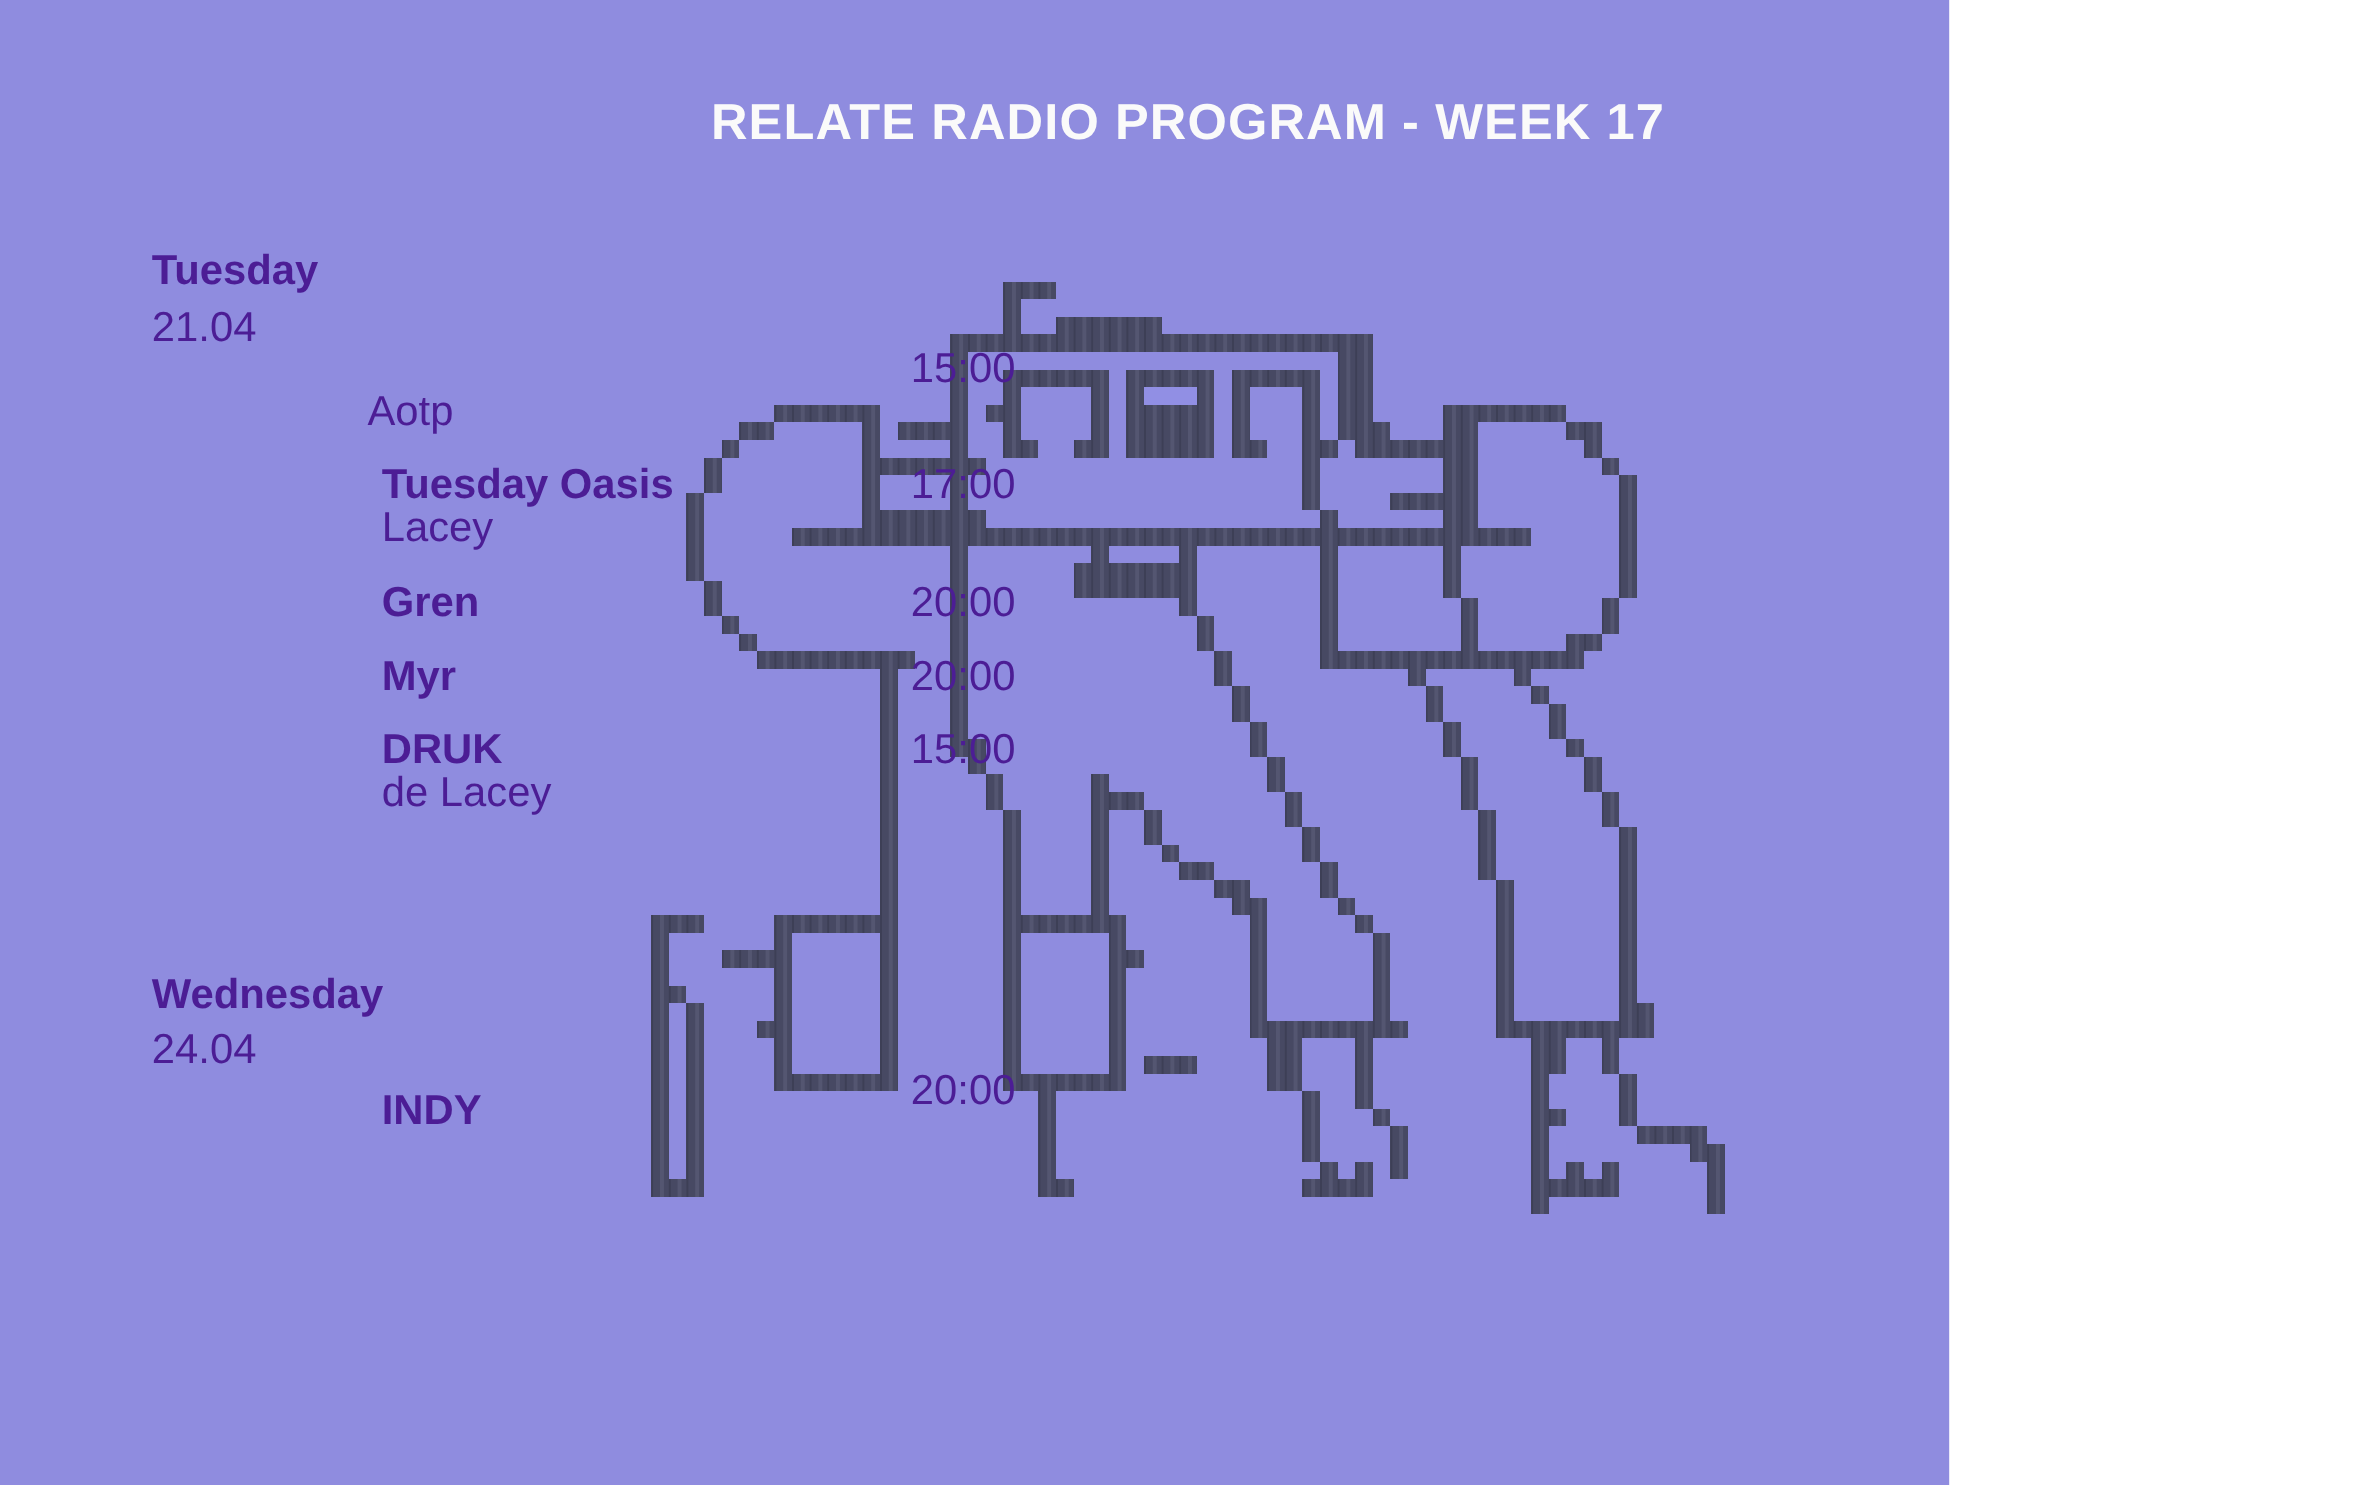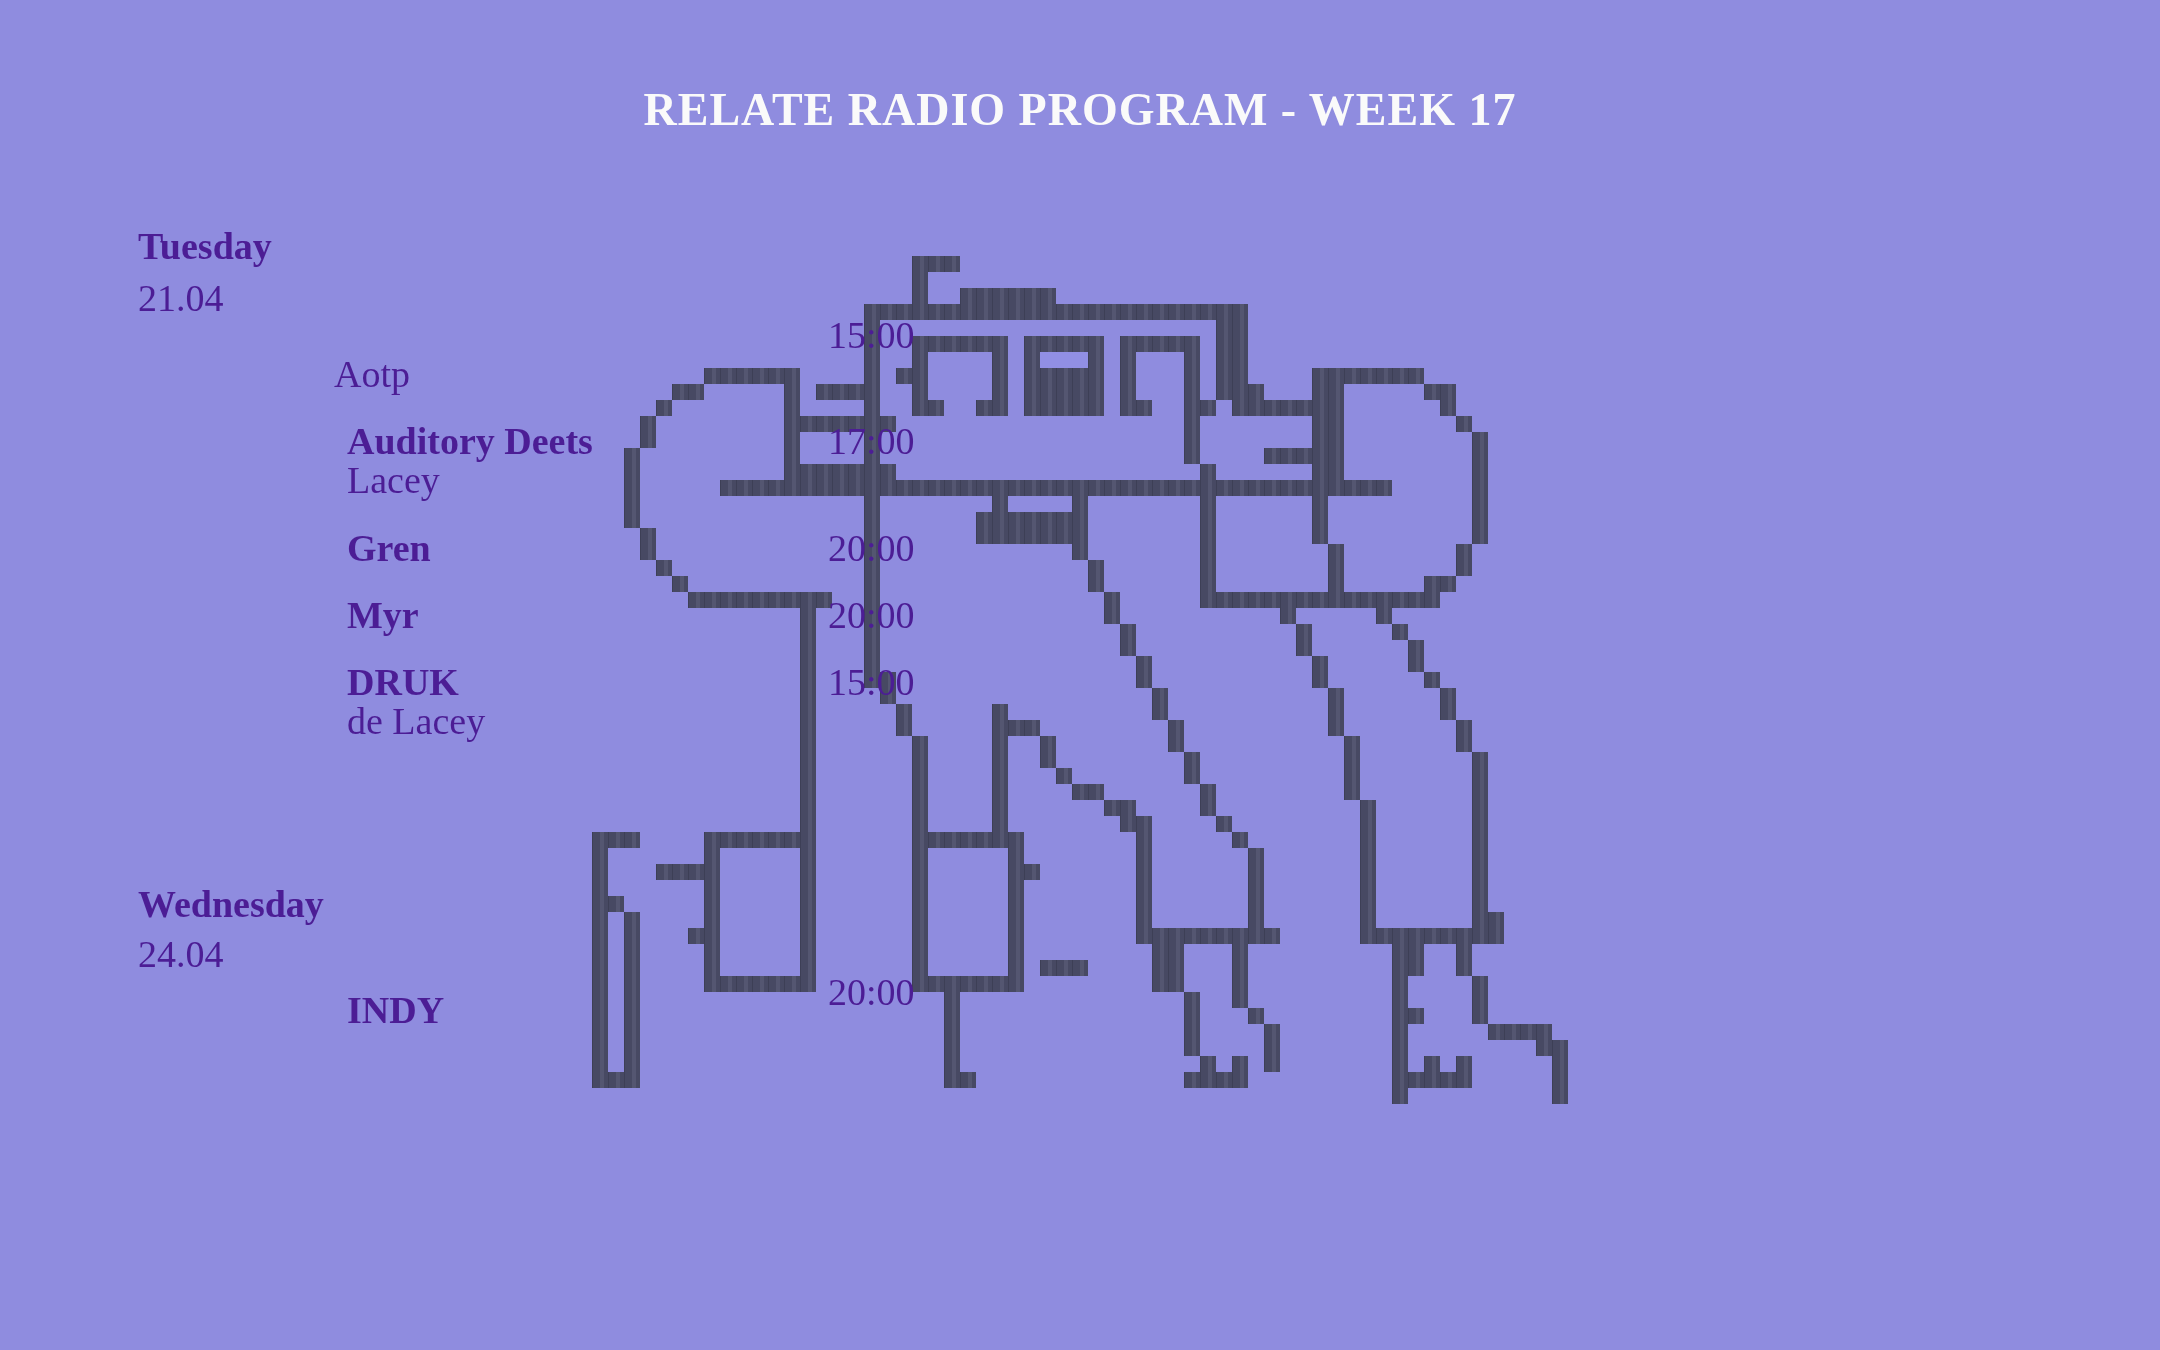--- a/index.html
+++ b/index.html
@@ -2,23 +2,22 @@
 <html><head>
 <meta charset="utf-8">
 <style>
   html,body{margin:0;padding:0;}
   body{
     width:2160px;height:1350px;
     font-family:"Liberation Sans","DejaVu Sans",sans-serif;
     overflow:hidden;
   }
   .screen{
-    position:relative;width:2160px;height:1350px;
+    position:relative;width:1772px;height:1350px;
     background:#8f8cdf;
-    font-family:Liberation Serif, serif;
   }
   .art-layer{
     position:absolute;left:576px;top:256px;width:1088px;height:880px;
     z-index:1;
   }
   .text-layer{position:absolute;inset:0;z-index:2;}
   .poster-title{
     position:absolute;left:0;top:83px;width:2160px;
     text-align:center;
     font-size:46px;font-weight:bold;letter-spacing:1px;
@@ -205,21 +204,21 @@
   <div class="text-layer">
 
     <div class="poster-title">RELATE RADIO PROGRAM - WEEK 17</div>
 
     <div class="txt bold day-tuesday-label">Tuesday</div>
     <div class="txt day-tuesday-date">21.04</div>
 
     <div class="txt row1-host">Aotp</div>
     <div class="txt time row1-time">15:00</div>
 
-    <div class="txt bold row2-name">Auditory Deets</div>
+    <div class="txt bold row2-name">Tuesday Oasis</div>
     <div class="txt row2-host">Lacey</div>
     <div class="txt time row2-time">17:00</div>
 
     <div class="txt bold row3-name">Gren</div>
     <div class="txt time row3-time">20:00</div>
 
     <div class="txt bold row4-name">Myr</div>
     <div class="txt time row4-time">20:00</div>
 
     <div class="txt bold row5-name">DRUK</div>

